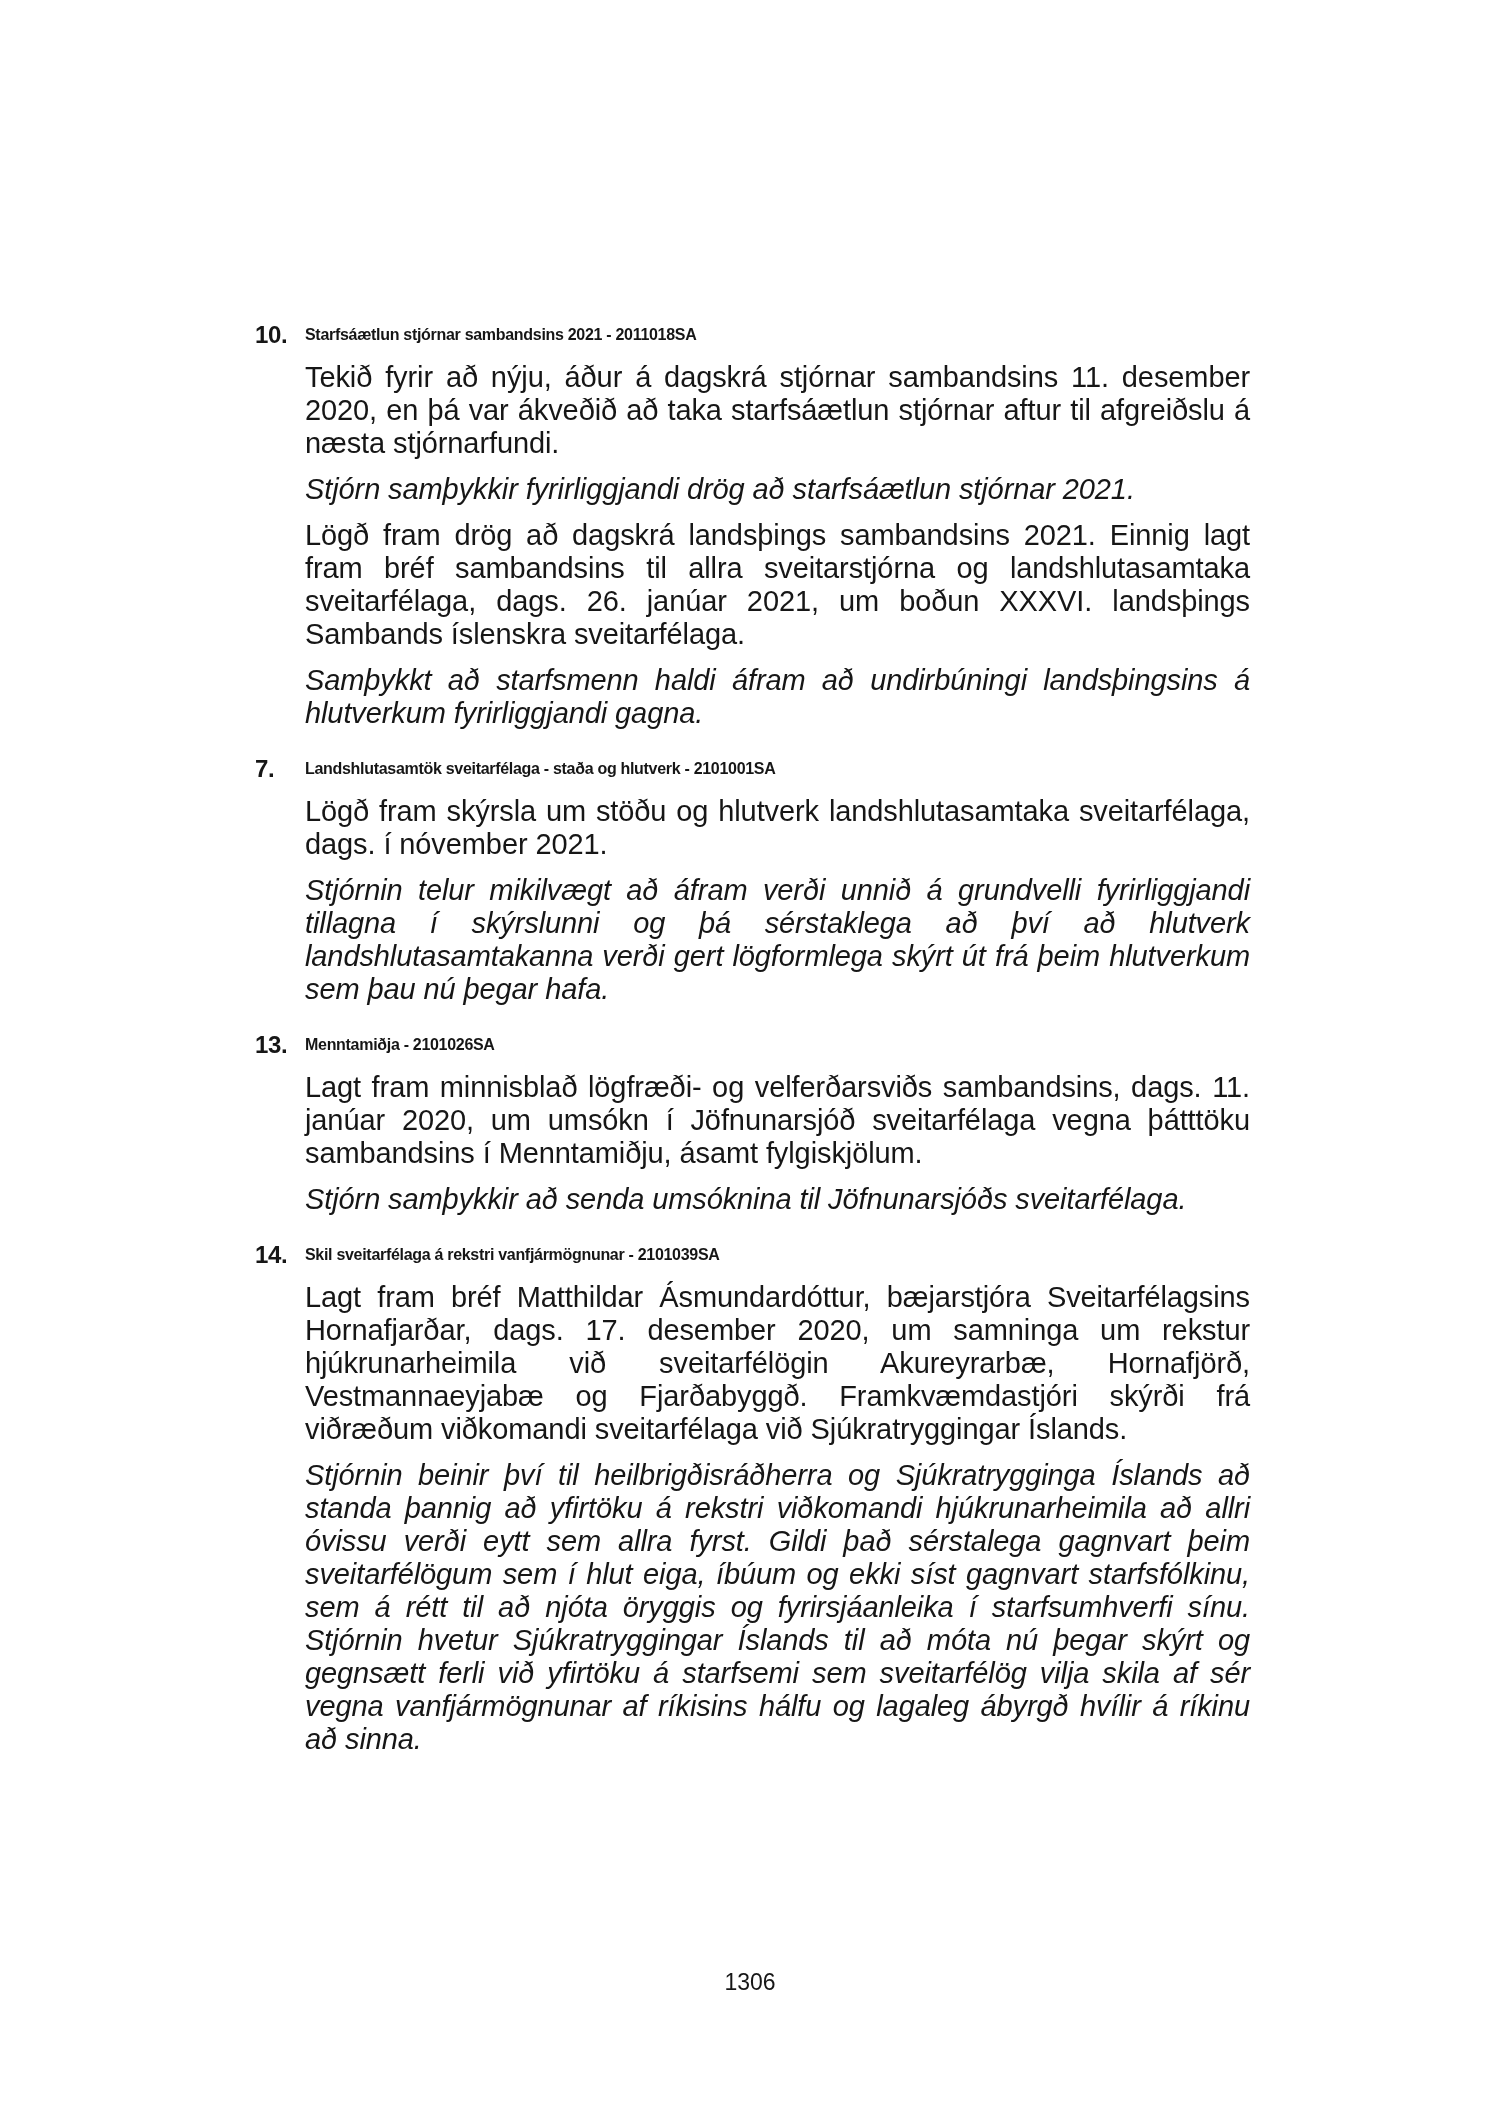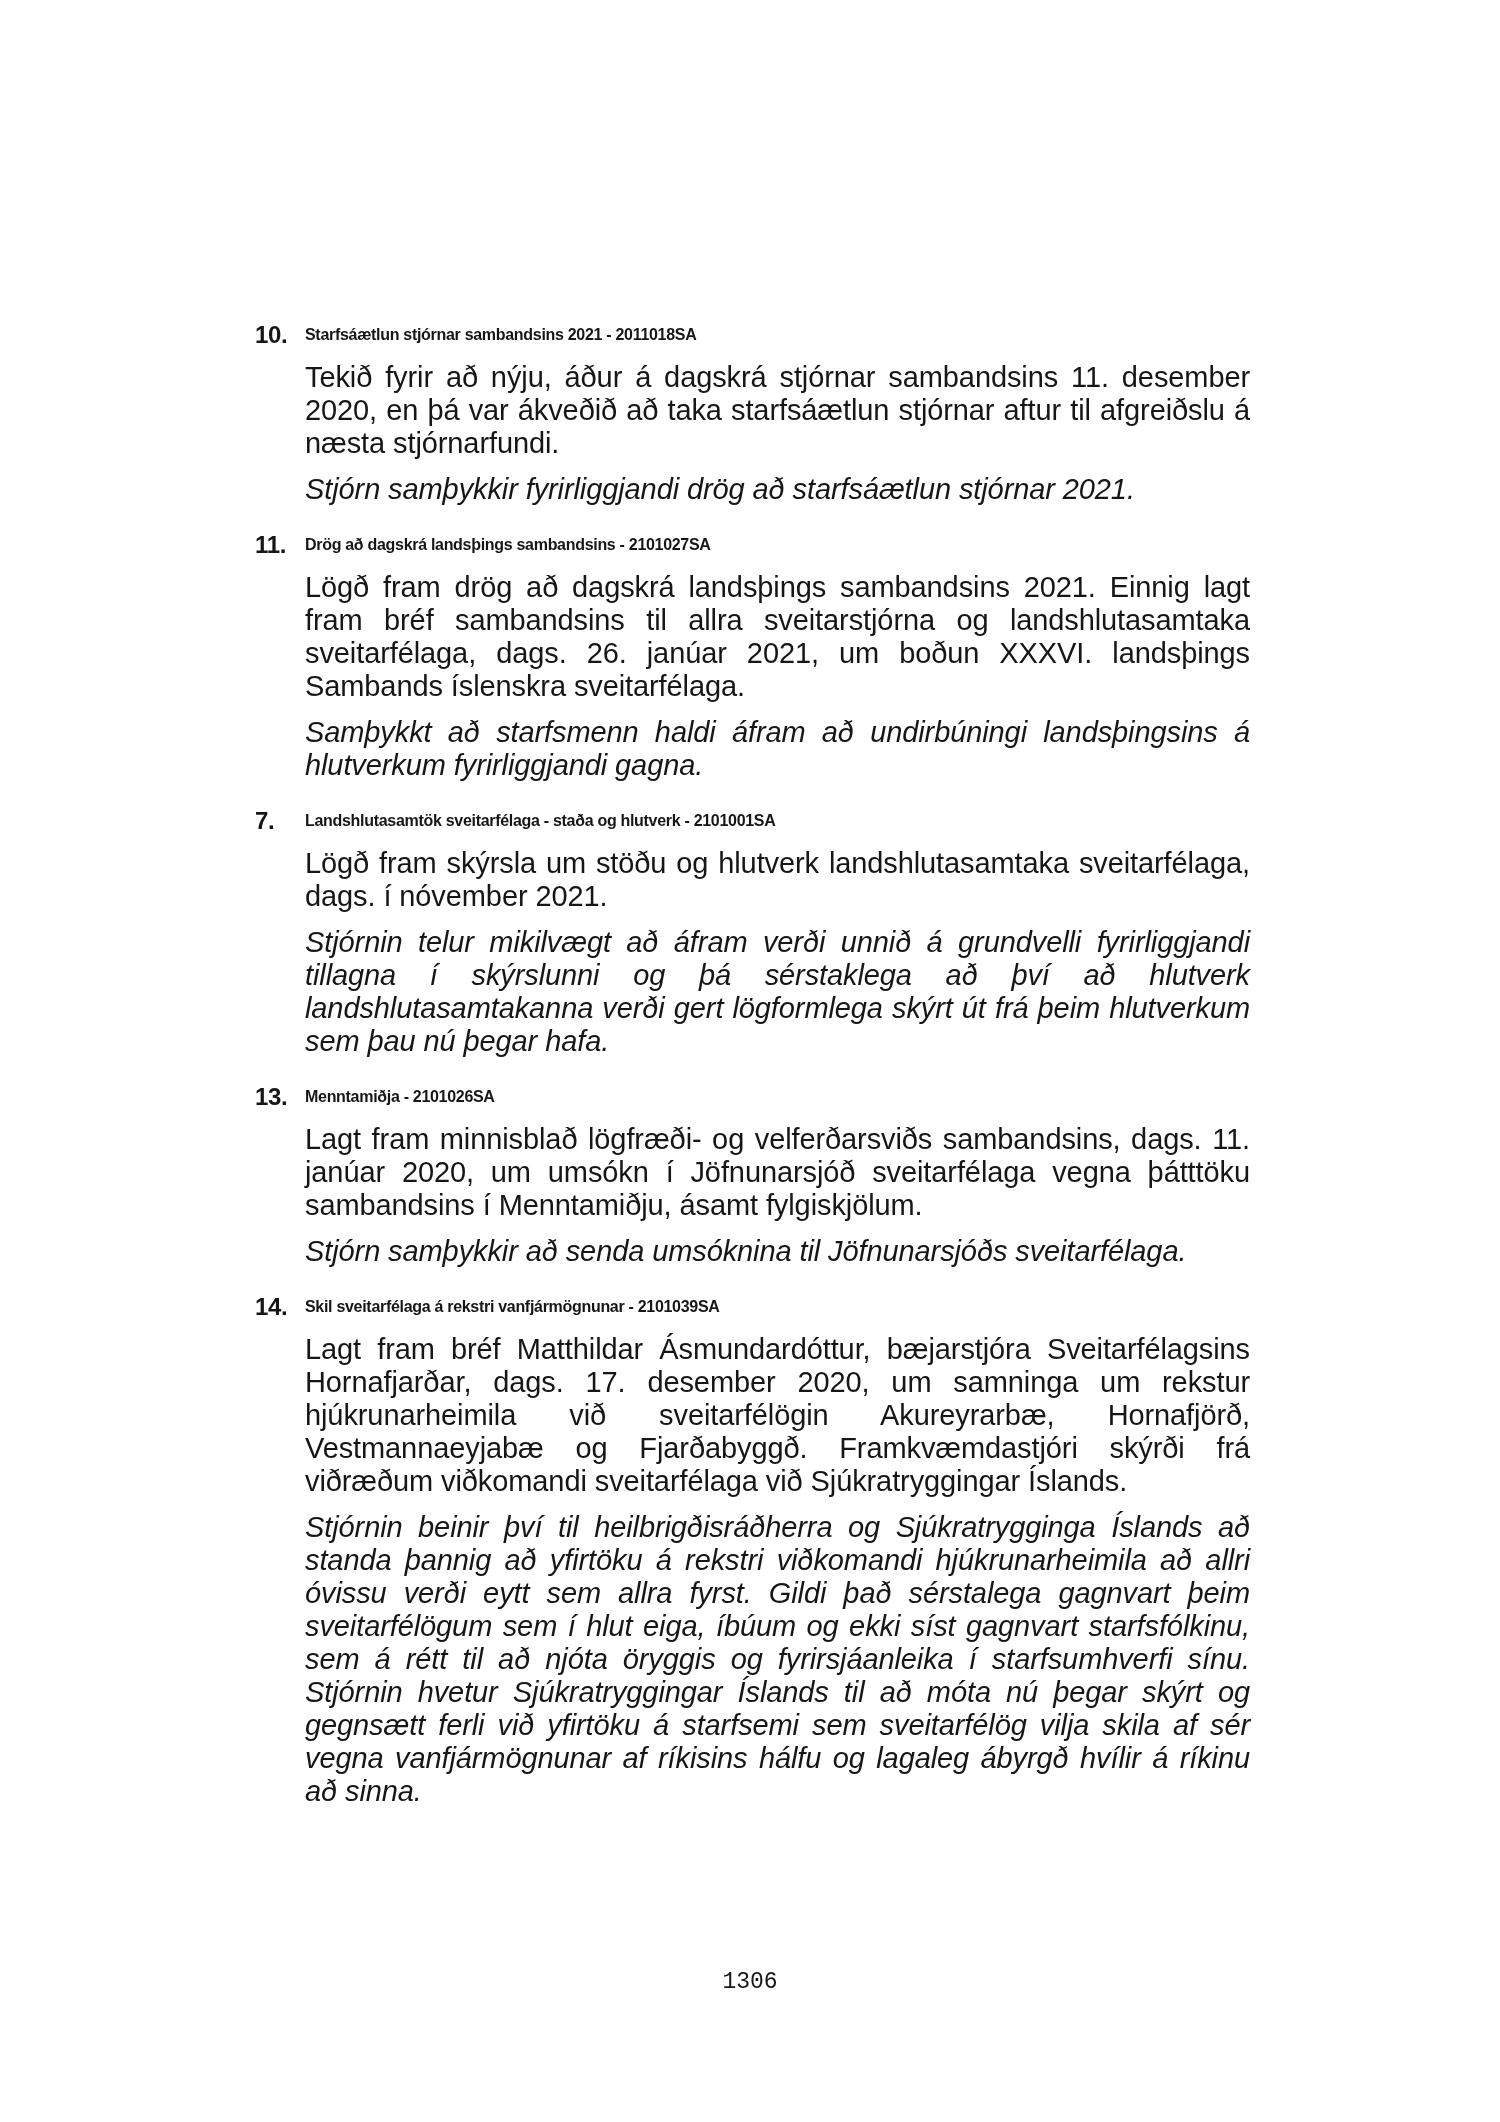--- a/index.html
+++ b/index.html
@@ -58,44 +58,39 @@
     font-style: italic;
   }
   .page-number {
     position: absolute;
     left: 0;
     right: 0;
     top: 1966px;
     text-align: center;
     font-size: 23px;
     line-height: 33px;
-    font-family: Liberation Mono, monospace;
   }
 </style>
 </head>
 <body>
 
 <div class="page">
   <main class="content" id="items-container">
   <section class="item">
     <div class="item-head">
       <span class="item-num">10.</span>
       <h2 class="item-title">Starfsáætlun stjórnar sambandsins 2021 - 2011018SA</h2>
     </div>
     <div class="item-body">
           <p class="para normal">Tekið fyrir að nýju, áður á dagskrá stjórnar sambandsins 11. desember 2020, en þá var ákveðið að taka starfsáætlun stjórnar aftur til afgreiðslu á næsta stjórnarfundi.</p>
           <p class="para decision">Stjórn samþykkir fyrirliggjandi drög að starfsáætlun stjórnar 2021.</p>
         </div>
   </section>
 
   <section class="item">
-    <div class="item-head">
-      <span class="item-num">11.</span>
-      <h2 class="item-title">Drög að dagskrá landsþings sambandsins - 2101027SA</h2>
-    </div>
     <div class="item-body">
           <p class="para normal">Lögð fram drög að dagskrá landsþings sambandsins 2021. Einnig lagt fram bréf sambandsins til allra sveitarstjórna og landshlutasamtaka sveitarfélaga, dags. 26. janúar 2021, um boðun XXXVI. landsþings Sambands íslenskra sveitarfélaga.</p>
           <p class="para decision">Samþykkt að starfsmenn haldi áfram að undirbúningi landsþingsins á hlutverkum fyrirliggjandi gagna.</p>
         </div>
   </section>
 
   <section class="item">
     <div class="item-head">
       <span class="item-num">7.</span>
       <h2 class="item-title">Landshlutasamtök sveitarfélaga - staða og hlutverk - 2101001SA</h2>

